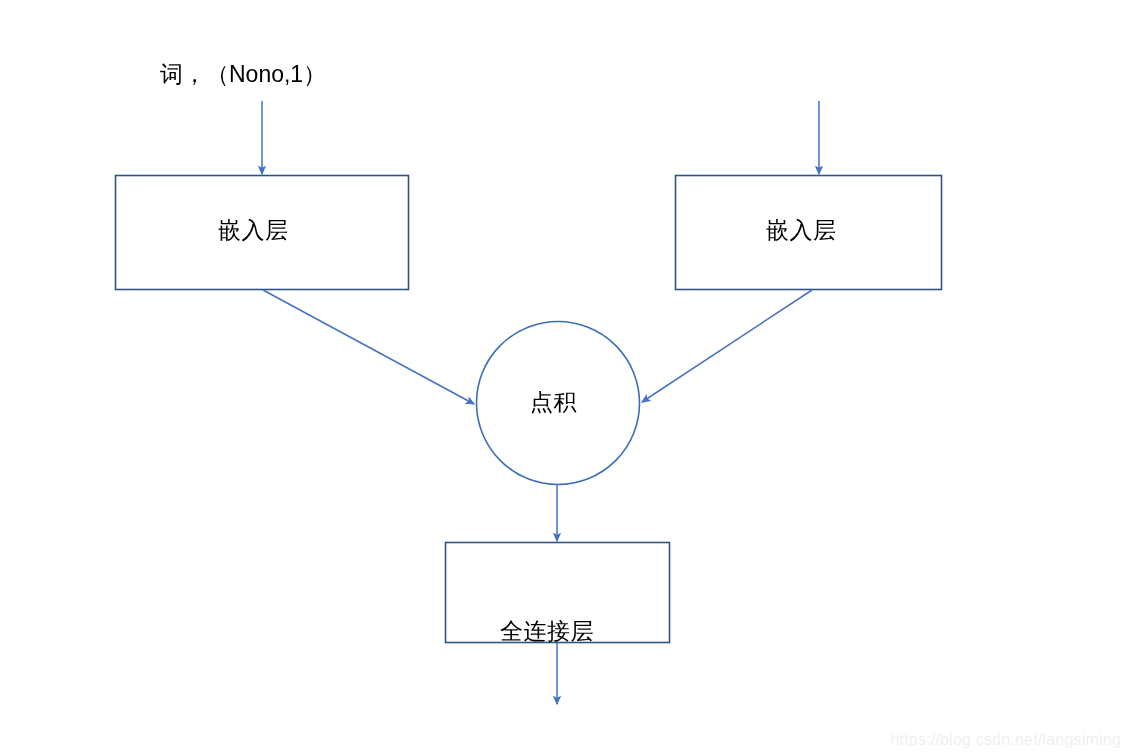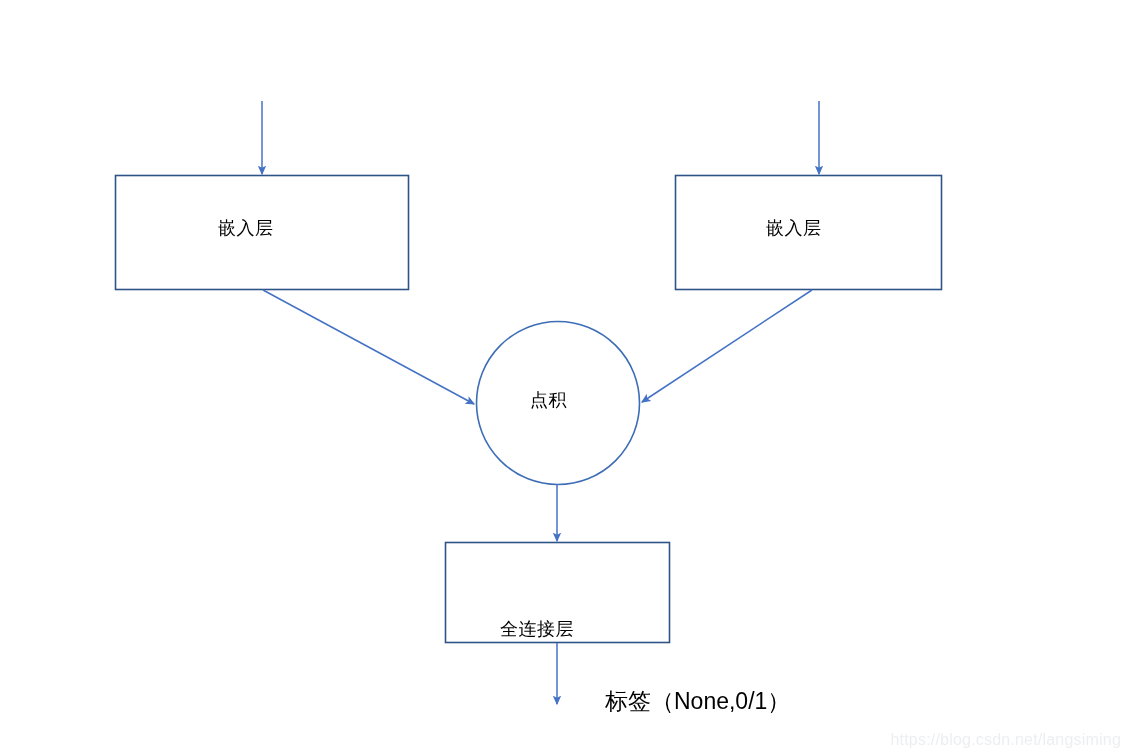--- a/index.html
+++ b/index.html
@@ -19,21 +19,21 @@
   }
   #diagram-svg {
     position: absolute;
     left: 0;
     top: 0;
     width: 1129px;
     height: 755px;
   }
   .node-label {
     position: absolute;
-    font-size: 18px;
+    font-size: 23px;
     color: #000000;
     letter-spacing: 0.5px;
     white-space: nowrap;
     line-height: 1;
   }
   .io-label {
     position: absolute;
     font-size: 23px;
     color: #000000;
     white-space: nowrap;
@@ -75,27 +75,27 @@
 
     <line x1="263" y1="290" x2="474" y2="404" stroke="#4472C4" stroke-width="1.5" marker-end="url(#arrowhead)"></line>
 
     <line x1="812" y1="290" x2="642" y2="402" stroke="#4472C4" stroke-width="1.5" marker-end="url(#arrowhead)"></line>
 
     <line x1="557" y1="484" x2="557" y2="541" stroke="#4472C4" stroke-width="1.5" marker-end="url(#arrowhead)"></line>
 
     <line x1="557" y1="643" x2="557" y2="704" stroke="#4472C4" stroke-width="1.5" marker-end="url(#arrowhead)"></line>
   </svg>
 
+  <div class="io-label" style="left:160px; top:63px;">词，（Nono,1）</div>
 
 
   <div class="node-label" style="left:218px; top:219px;">嵌入层</div>
 
   <div class="node-label" style="left:766px; top:219px;">嵌入层</div>
 
   <div class="node-label" style="left:530px; top:391px;">点积</div>
 
   <div class="node-label" style="left:500px; top:580px;margin-top:40px;">全连接层</div>
 
-  <div class="io-label" style="left:605px; top:690px;">标签（None,0/1）</div>
 
   <div class="watermark">https://blog.csdn.net/langsiming</div>
 
 </div>
 
 </body></html>

